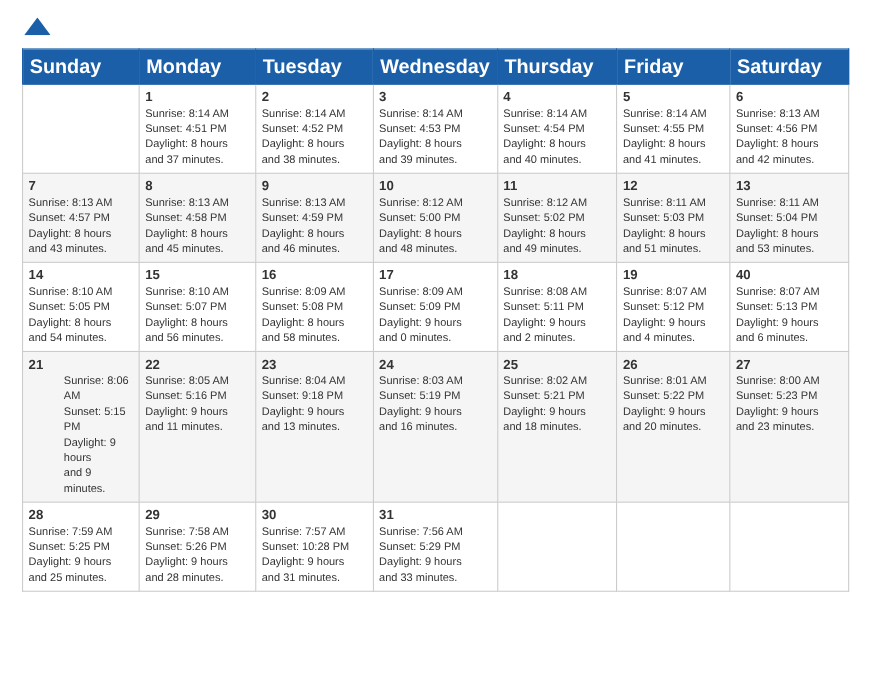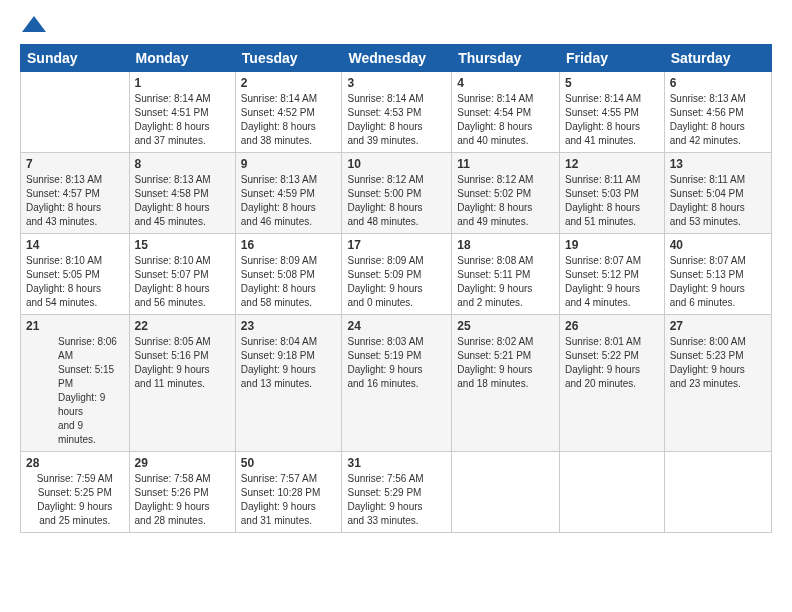--- a/index.html
+++ b/index.html
@@ -19,21 +19,21 @@
     .month-title { font-size: 36px; font-weight: bold; color: #333; }
     .location { font-size: 16px; color: #555; }
     
     .calendar { width: 100%; border-collapse: collapse; }
     
     .calendar thead th {
       background-color: #1a5fa8;
       color: #fff;
       padding: 5px 6px;
       text-align: left;
-      font-size: 14px;
+      font-size: 18px;
       font-weight: bold;
       border: 1px solid #1a5fa8;
     }
     
     .calendar tbody td {
       border: 1px solid #ccc;
       vertical-align: top;
       padding: 4px 5px;
       width: 113px;
       min-height: 80px;
@@ -288,34 +288,34 @@
             <span class="day-num">27</span>
             <div class="day-info" style="white-space: pre-line;">Sunrise: 8:00 AM
 Sunset: 5:23 PM
 Daylight: 9 hours
 and 23 minutes.</div>
           </td>
         </tr>
         <tr>
           <td>
             <span class="day-num">28</span>
-            <div class="day-info" style="white-space: pre-line; text-align: center;">Sunrise: 7:59 AM
+            <div class="day-info" style="white-space: pre-line;">Sunrise: 7:59 AM
 Sunset: 5:25 PM
 Daylight: 9 hours
 and 25 minutes.</div>
           </td>
           <td>
             <span class="day-num">29</span>
             <div class="day-info" style="white-space: pre-line;">Sunrise: 7:58 AM
 Sunset: 5:26 PM
 Daylight: 9 hours
 and 28 minutes.</div>
           </td>
           <td>
-            <span class="day-num">50</span>
+            <span class="day-num">30</span>
             <div class="day-info" style="white-space: pre-line;">Sunrise: 7:57 AM
 Sunset: 10:28 PM
 Daylight: 9 hours
 and 31 minutes.</div>
           </td>
           <td>
             <span class="day-num">31</span>
             <div class="day-info" style="white-space: pre-line;">Sunrise: 7:56 AM
 Sunset: 5:29 PM
 Daylight: 9 hours

